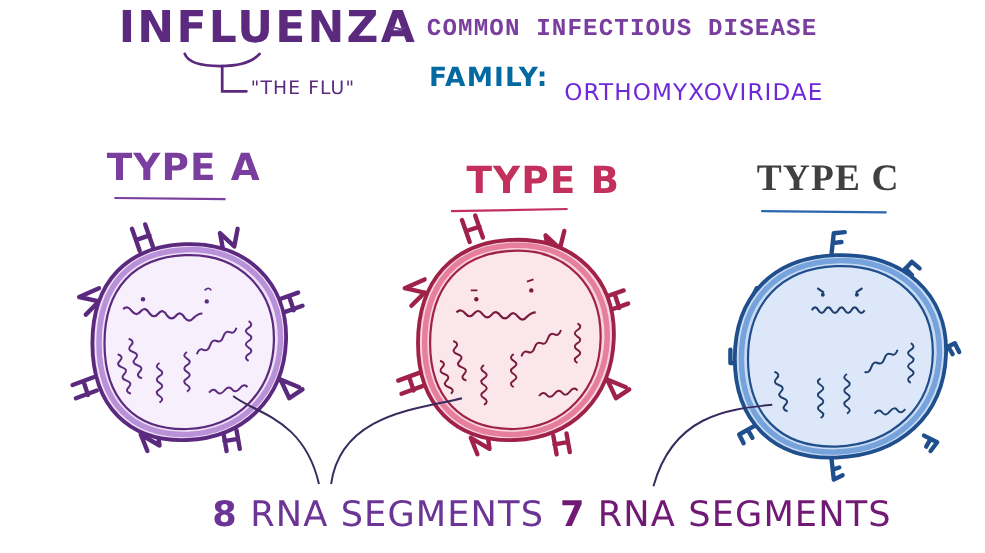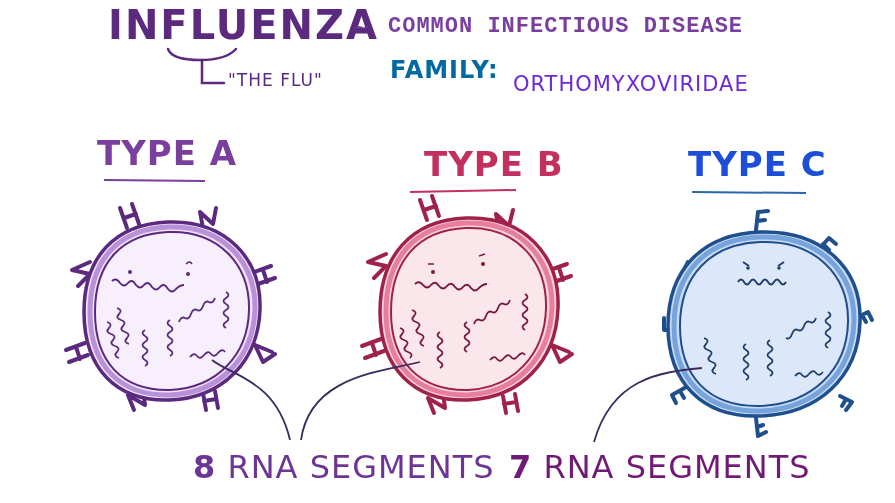--- a/index.html
+++ b/index.html
@@ -8,21 +8,21 @@
     .hand { position: absolute; white-space: nowrap; letter-spacing: 1px; }
     .title-main { left: 108px; top: 2px; font-size: 40px; font-weight: bold; color: #5b2a7e; letter-spacing: 2px; }
     .tilde { left: 352px; top: 14px; font-size: 22px; color: #6b3a8e; }
     .subtitle { left: 388px; top: 14px; font-size: 22px; font-weight: bold; color: #7a3f9e; font-family: Liberation Mono, monospace; }
     .family-label { left: 390px; top: 56px; font-size: 24px; font-weight: bold; color: #0369a1; }
     .family-value { left: 513px; top: 72px; font-size: 21px; color: #6d28d9; }
     .nickname { left: 228px; top: 70px; font-size: 17px; color: #5b2a7e; }
     .type-label { font-size: 34px; font-weight: bold; letter-spacing: 1px; }
     .type-a { left: 97px; top: 133px; color: #7a3f9e; }
     .type-b { left: 398px; top: 144px; color: #c4305e; margin-left: 26px; }
-    .type-c { left: 688px; top: 144px; color: #1d4ed8; }
+    .type-c { left: 688px; top: 144px; color: #404040; font-family: Liberation Serif, serif; }
     .segments { font-size: 32px; top: 448px; }
     .seg-8 { left: 193px; color: #6b3495; }
     .seg-7 { left: 509px; color: #701a75; }
     .seg-num { font-weight: bold; }
     svg.art { position: absolute; left: 0; top: 0; }
   </style>
 </head>
 <body>
 
 <svg class="art" width="895" height="503" viewBox="0 0 895 503">

